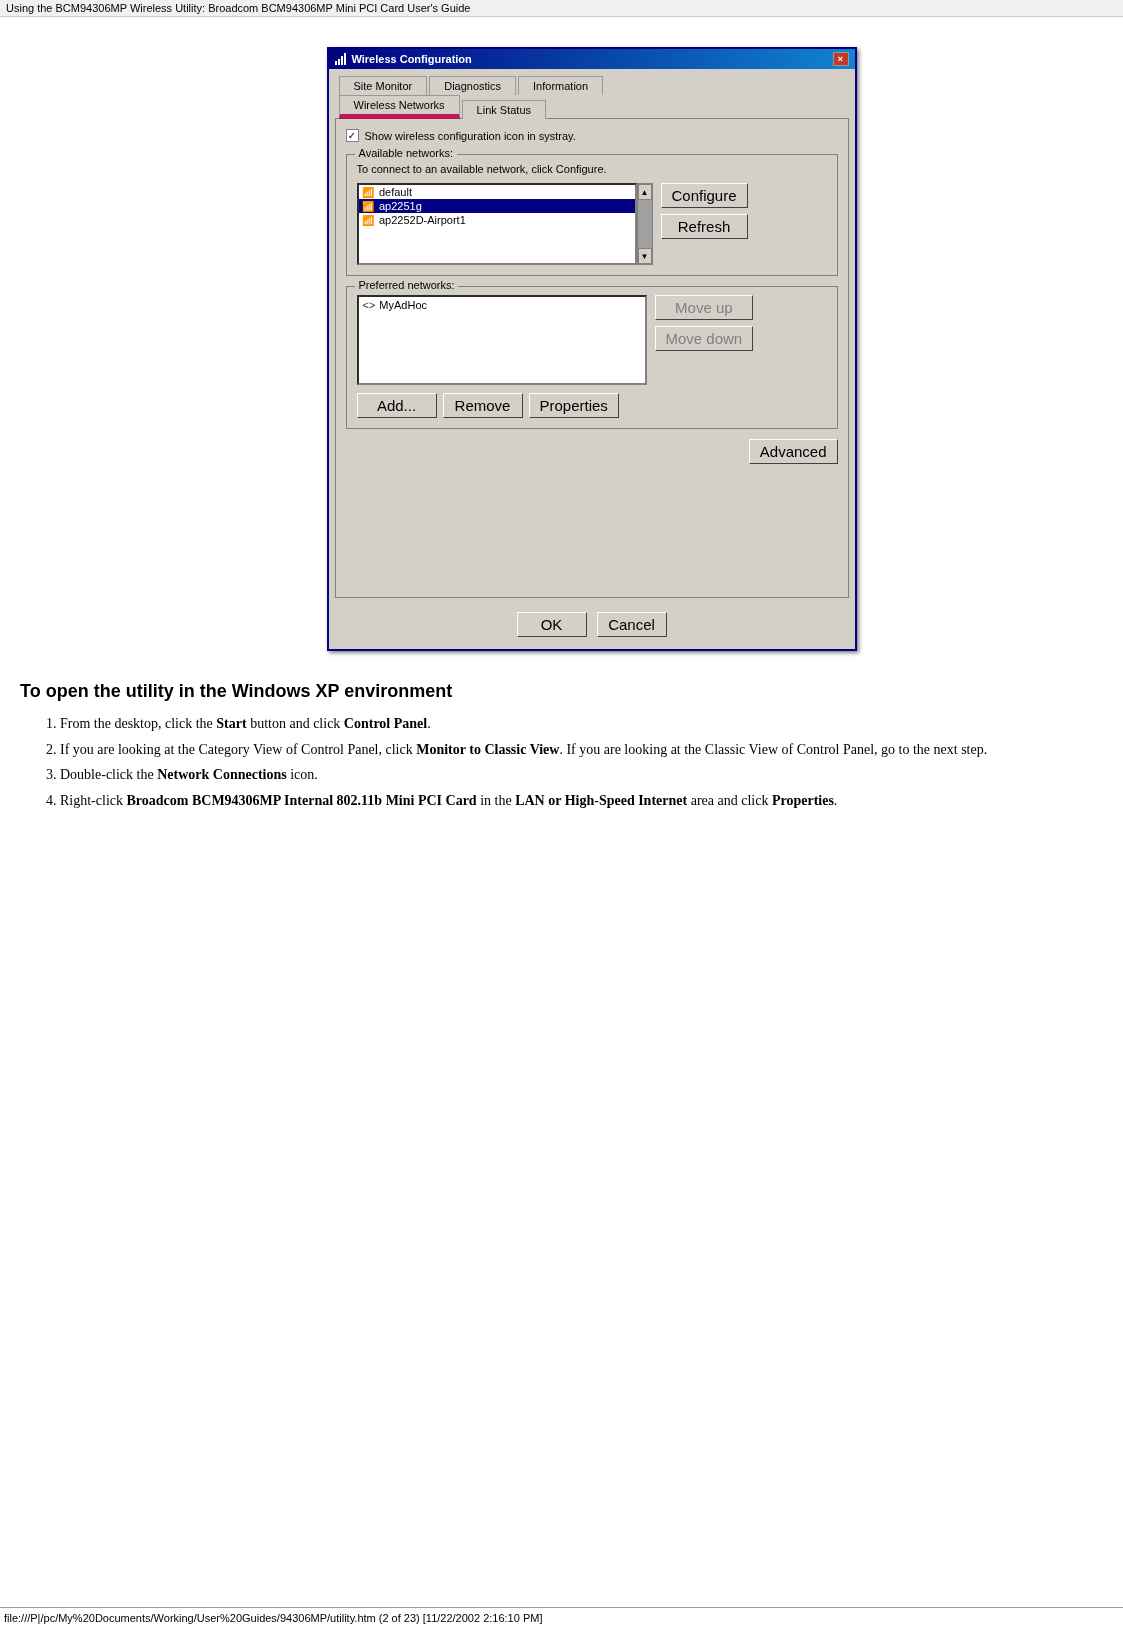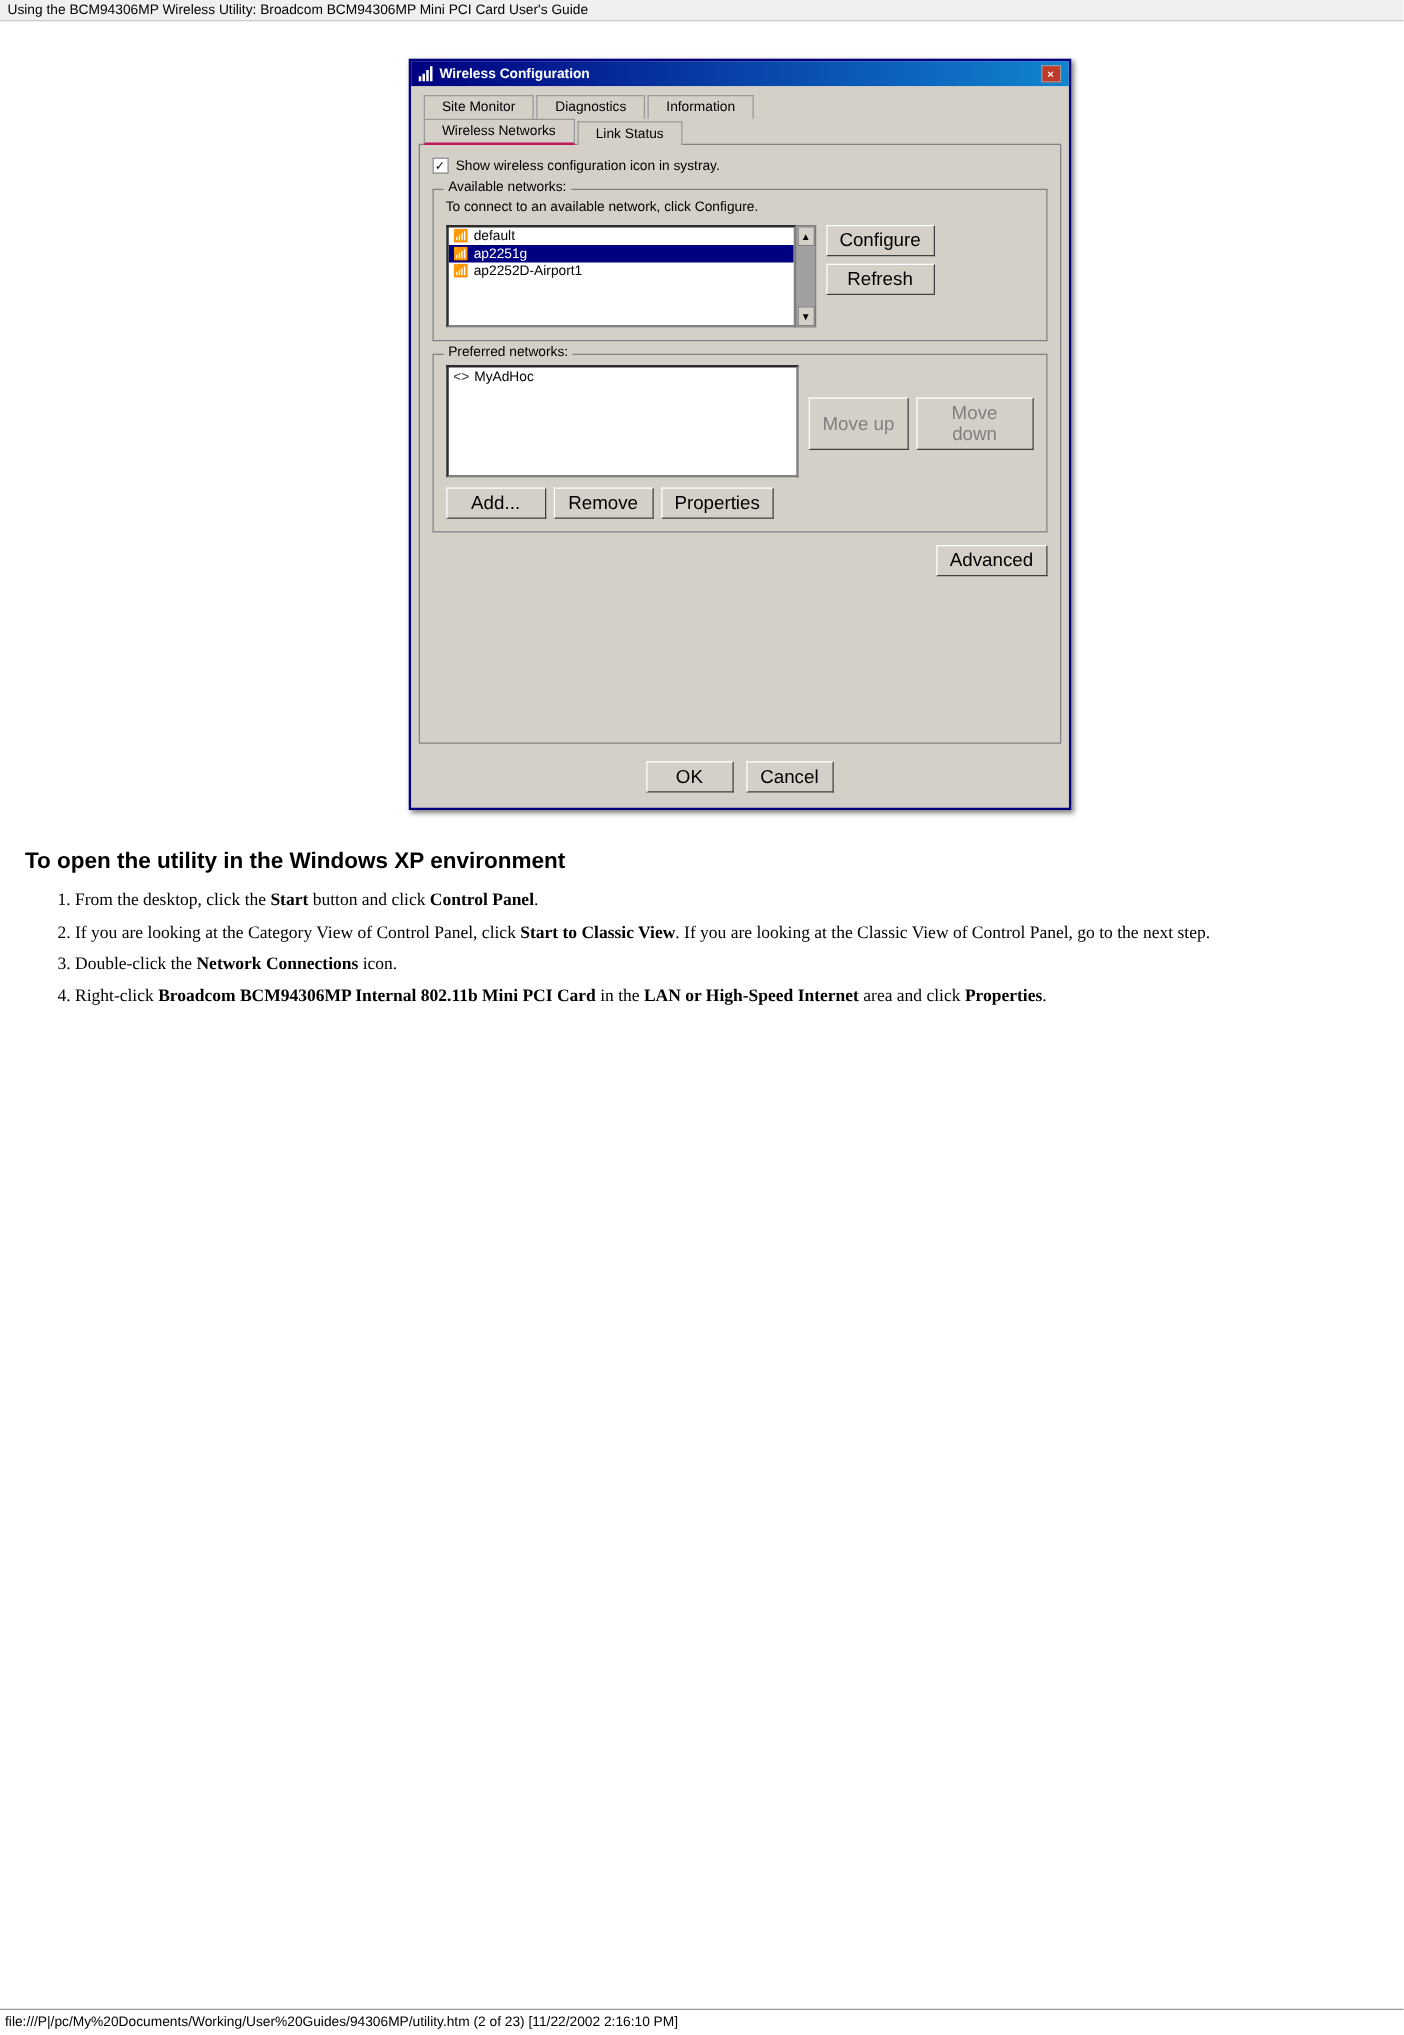--- a/index.html
+++ b/index.html
@@ -117,21 +117,21 @@
       border-bottom: none;
       cursor: pointer;
       font-size: 11px;
       font-family: Tahoma, Arial, sans-serif;
       position: relative;
       top: 1px;
     }
 
     .tab-item.active {
       background: #d4d0c8;
-      border-bottom: 2px solid #be185d;
+      border-bottom: 5px solid #be185d;
       font-weight: normal;
       z-index: 2;
     }
 
     .tab-panel {
       border: 1px solid #808080;
       background: #d4d0c8;
       padding: 10px;
       min-height: 480px;
     }
@@ -284,23 +284,22 @@
       font-size: 11px;
     }
 
     .adhoc-icon {
       color: #333;
       font-size: 11px;
     }
 
     .preferred-buttons {
       display: flex;
-      flex-direction: row;
+      flex-direction: column;
       gap: 6px;
-      margin-top: 26px;
     }
 
     .bottom-buttons {
       display: flex;
       gap: 6px;
       margin-top: 8px;
     }
 
     .advanced-row {
       display: flex;
@@ -467,21 +466,21 @@
     </div>
   </div>
 
   <h2 class="section-heading">To open the utility in the Windows XP environment</h2>
 
   <ol class="numbered-list">
     <li>
       From the desktop, click the <strong>Start</strong> button and click <strong>Control Panel</strong>.
     </li>
     <li>
-      If you are looking at the Category View of Control Panel, click <strong>Start to Classic View</strong>. If you are looking at the Classic View of Control Panel, go to the next step.
+      If you are looking at the Category View of Control Panel, click <strong>Monitor to Classic View</strong>. If you are looking at the Classic View of Control Panel, go to the next step.
     </li>
     <li>
       Double-click the <strong>Network Connections</strong> icon.
     </li>
     <li>
       Right-click <strong>Broadcom BCM94306MP Internal 802.11b Mini PCI Card</strong> in the <strong>LAN or High-Speed Internet</strong> area and click <strong>Properties</strong>.
     </li>
   </ol>
 
 </div>

